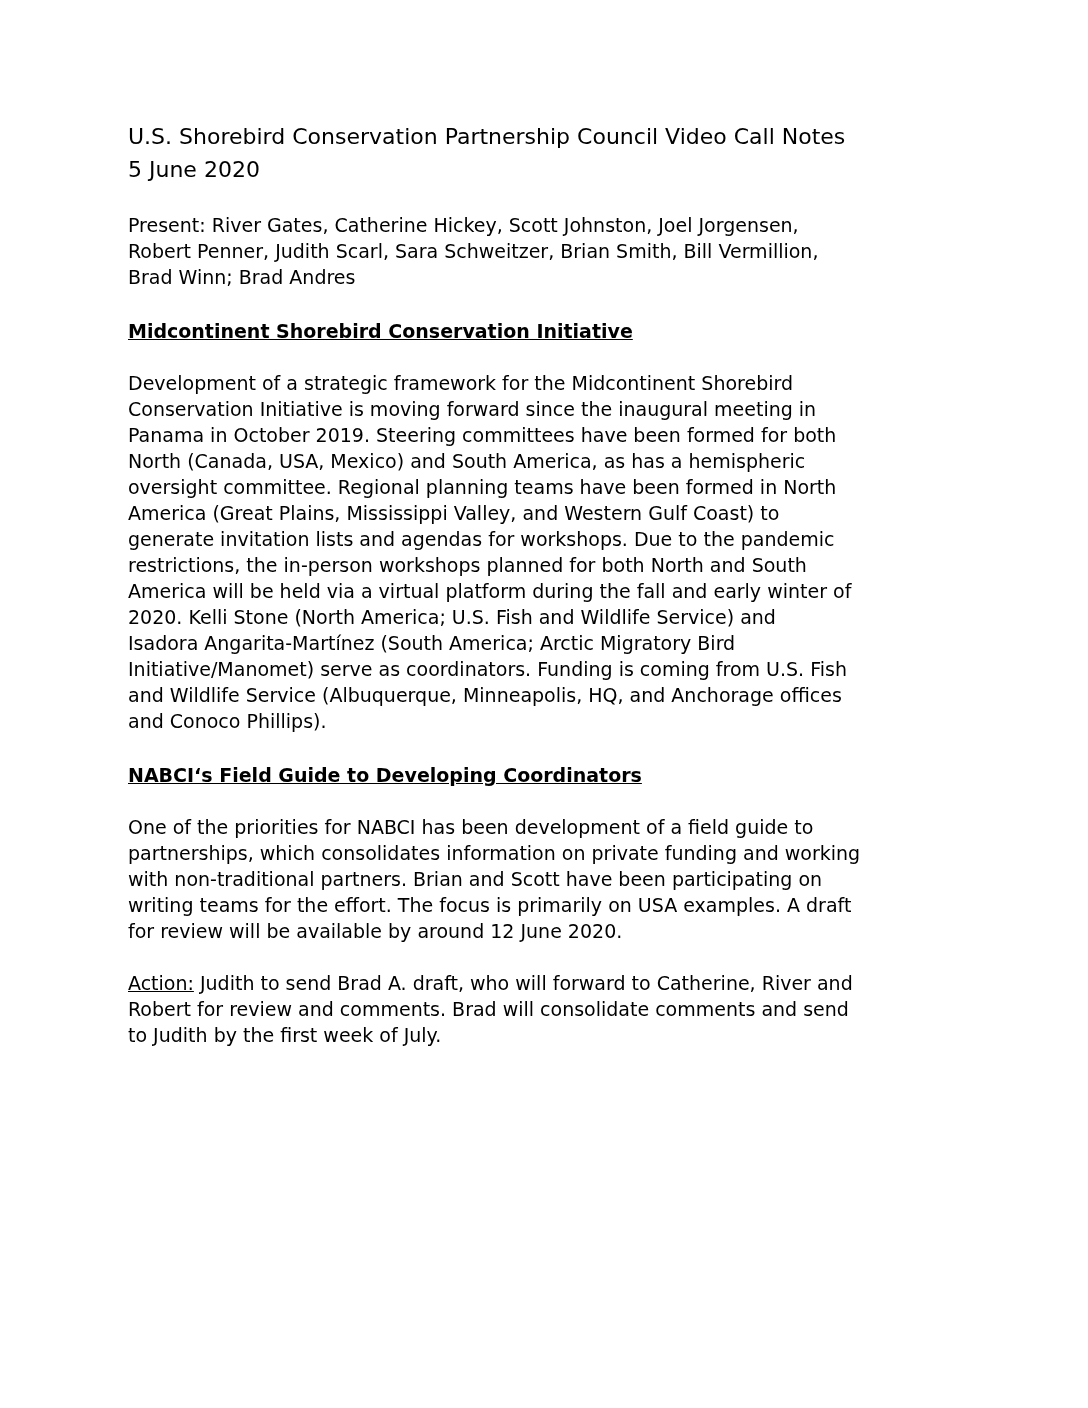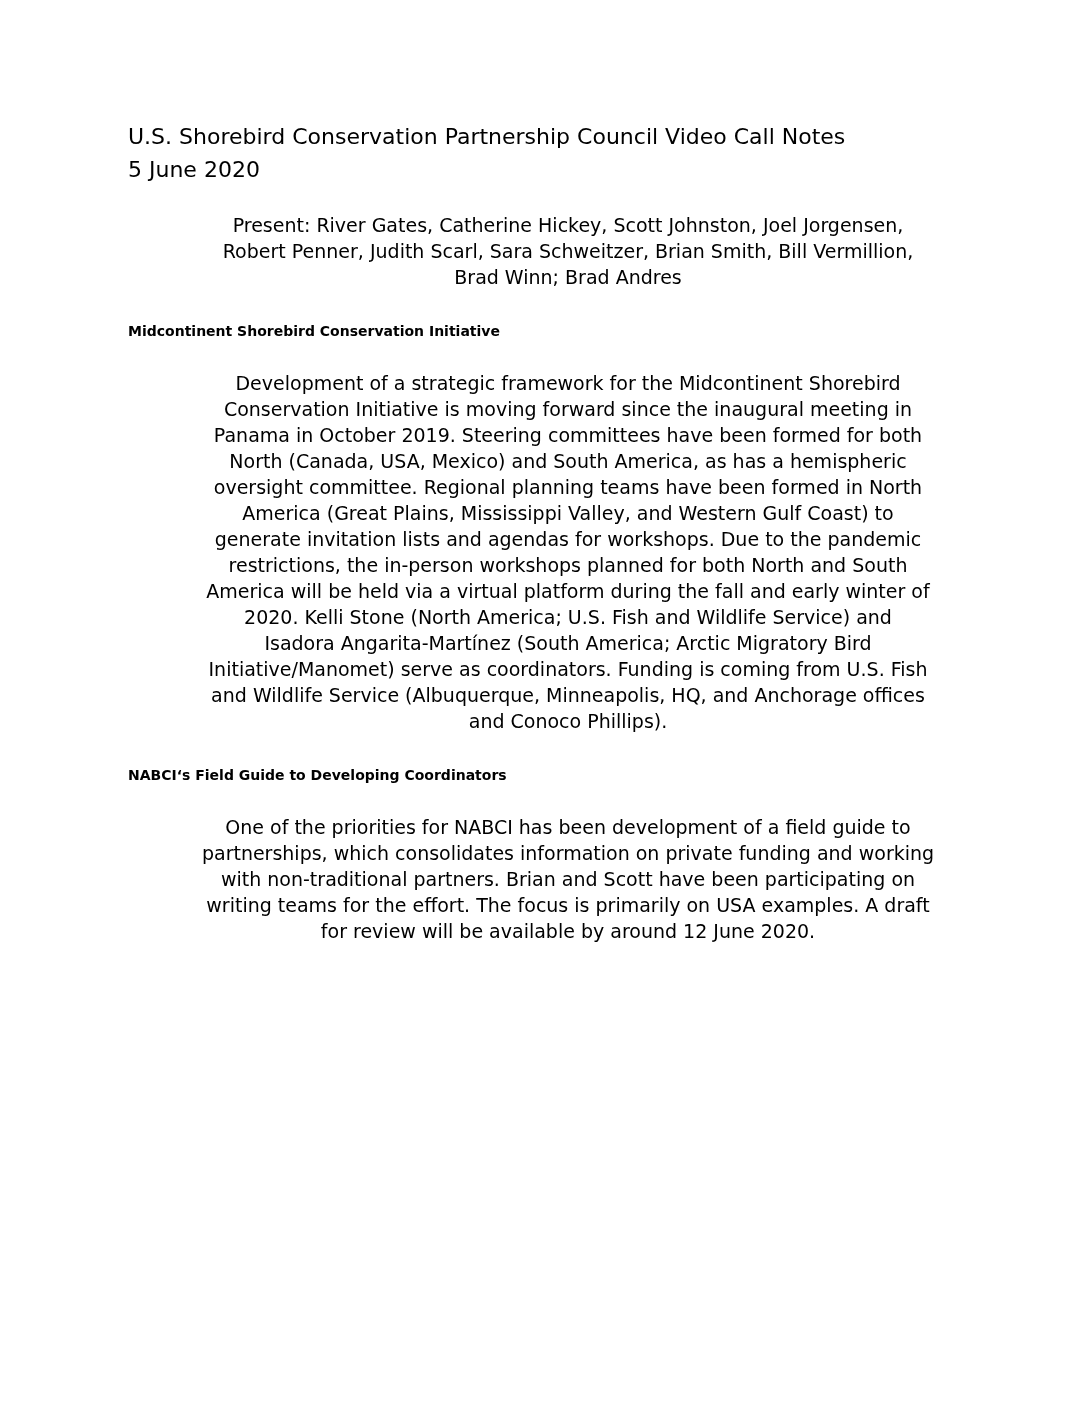--- a/index.html
+++ b/index.html
@@ -29,29 +29,29 @@
     white-space: pre-line;
     max-width: 880px;
   }
   .para {
     font-size: 19px;
     line-height: 26px;
     font-weight: 400;
     margin: 26px 0 0 0;
     white-space: pre-line;
     max-width: 880px;
-    text-align: center;
   }
   .heading {
-    font-size: 14px;
+    font-size: 19px;
     line-height: 26px;
     font-weight: 700;
     margin: 28px 0 0 0;
     white-space: pre-line;
     max-width: 880px;
+    text-decoration: underline;
   }
   .u {
     text-decoration: underline;
   }
 </style>
 </head>
 <body>
 
 <div class="page">
 
@@ -80,15 +80,18 @@
 and Conoco Phillips).</p>
   </section>
 
   <section>
     <h2 class="heading">NABCI‘s Field Guide to Developing Coordinators</h2>
     <p class="para">One of the priorities for NABCI has been development of a field guide to
 partnerships, which consolidates information on private funding and working
 with non-traditional partners. Brian and Scott have been participating on
 writing teams for the effort. The focus is primarily on USA examples. A draft
 for review will be available by around 12 June 2020.</p>
+    <p class="para"><span class="u">Action:</span><span> Judith to send Brad A. draft, who will forward to Catherine, River and
+Robert for review and comments. Brad will consolidate comments and send
+to Judith by the first week of July.</span></p>
   </section>
 
 </div>
 
 </body></html>

